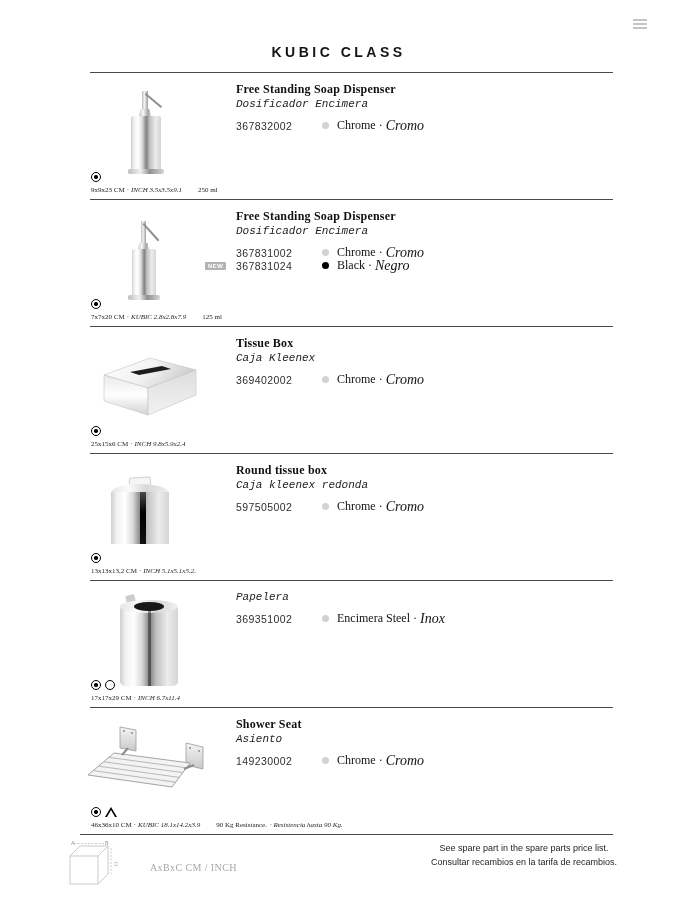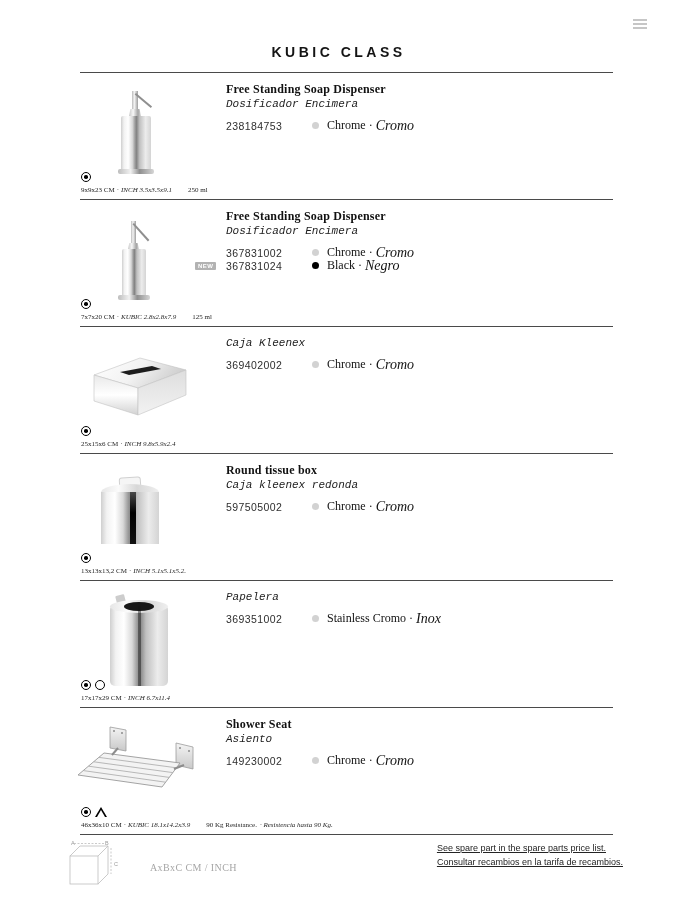--- a/index.html
+++ b/index.html
@@ -7,21 +7,21 @@
   body { position:relative; font-family:"Liberation Serif", serif; color:#1a1a1a; overflow:hidden; }
 
   .page-title { position:absolute; top:24px; left:0; right:0; text-align:center;
     font-family:"Liberation Sans", sans-serif; font-size:14px; font-weight:600;
     letter-spacing:3.5px; color:#141414;margin-top:20px; }
 
   .menu-icon { position:absolute; top:19px; right:30px; width:14px; height:10px; cursor:pointer; }
   .menu-icon span { display:block; height:1.5px; background:#c6c6c6; margin-bottom:2.5px; }
 
   .content { position:absolute; left:80px; top:72px; width:533px; border-bottom:1px solid #4a4a4a; }
-  .section { position:relative; height:127px; border-top:1px solid #4a4a4a; }
+  .section { position:relative; height:127px; border-top:1px solid #4a4a4a;margin-left:10px; }
 
   .prod-text { position:absolute; left:146px; top:9px; }
   .prod-title { font-size:12px; font-weight:bold; color:#111; letter-spacing:0.2px; }
   .prod-sub { font-size:11px; font-style:italic; color:#1c1c1c; margin-top:1px;font-family:Liberation Mono, monospace; }
   .variants { margin-top:9px; }
   .variant-row { position:relative; display:flex; align-items:center; height:13px; }
   .code { width:86px; font-family:"Liberation Sans", sans-serif; font-size:10.5px;
     color:#2e2e2e; letter-spacing:0.4px; }
   .dot { width:7px; height:7px; border-radius:50%; margin-right:8px; flex:0 0 auto; }
   .fin-en { font-size:12px; color:#111; }
@@ -72,22 +72,22 @@
   .wb .stripe { position:absolute; left:33px; top:9px; width:3px; height:80px; background:rgba(20,20,20,0.45); }
   .wb .top { position:absolute; left:5px; top:3px; width:58px; height:13px; border-radius:50%; }
   .wb .hole { position:absolute; left:19px; top:5px; width:30px; height:9px; border-radius:50%; background:#181818; }
   .wb .tab { position:absolute; left:11px; top:-2px; width:9px; height:8px; background:#cdcdcd; transform:rotate(-14deg); border-radius:1px; }
 
   .footer { position:absolute; left:0; top:834px; width:677px; height:69px; }
   .cube-wrap { position:absolute; left:64px; top:6px; }
   .dim-legend { position:absolute; left:150px; top:28px; font-size:10px; color:#a6a6a6; letter-spacing:0.4px; }
   .page-number { position:absolute; left:0; right:0; top:16px; text-align:center;
     font-size:27px; color:#0f0f0f; letter-spacing:0.5px; }
-  .spare-notes { position:absolute; right:54px; top:8px; text-align:left;
-    font-family:"Liberation Sans", sans-serif; font-size:9px; color:#242424; line-height:13.5px;text-decoration:underline; }
+  .spare-notes { position:absolute; right:60px; top:8px; text-align:center;
+    font-family:"Liberation Sans", sans-serif; font-size:9px; color:#242424; line-height:13.5px; }
 </style>
 </head>
 <body>
 
 <div class="page-title">KUBIC CLASS</div>
 
 <div class="menu-icon">
   <span></span>
     <span></span>
     <span></span>
@@ -101,21 +101,21 @@
       <div class="spout" style="left:26px;top:2px;width:21px;transform:rotate(40deg);"></div>
       <div class="collar" style="left:19px;top:18px;width:12px;height:7px;"></div>
       <div class="body chrome-v" style="left:11px;top:25px;width:30px;height:53px;"></div>
       <div class="base" style="left:8px;top:78px;width:36px;height:5px;"></div>
     </div>
     <div class="prod-text">
       <div class="prod-title">Free Standing Soap Dispenser</div>
       <div class="prod-sub">Dosificador Encimera</div>
       <div class="variants">
         <div class="variant-row">
-          <span class="code">238184753</span>
+          <span class="code">367832002</span>
           <span class="dot" style="background-color: rgb(210, 210, 210);"></span>
           <span class="fin-en">Chrome</span>
           <span class="sep">·</span>
           <span class="fin-es">Cromo</span>
         </div>
       </div>
     </div>
     <div class="icons-row">
       <span class="bullseye"></span>
     </div>
@@ -180,20 +180,21 @@
               <stop offset="1" stop-color="#f2f2f2"></stop>
           </linearGradient>
         </defs>
         <polygon points="12,32 58,15 104,27 56,45" fill="url(#tb-top)" stroke="#c3c3c3" stroke-width="0.6"></polygon>
         <polygon points="12,32 56,45 56,72 12,58" fill="url(#tb-front)" stroke="#c3c3c3" stroke-width="0.6"></polygon>
         <polygon points="56,45 104,27 104,52 56,72" fill="url(#tb-side)" stroke="#c3c3c3" stroke-width="0.6"></polygon>
         <polygon points="38,29 70,23 79,26 47,32" fill="#1d1d1d"></polygon>
       </svg>
     </div>
     <div class="prod-text">
+      <div class="prod-title">Tissue Box</div>
       <div class="prod-sub">Caja Kleenex</div>
       <div class="variants">
         <div class="variant-row">
           <span class="code">369402002</span>
           <span class="dot" style="background-color: rgb(210, 210, 210);"></span>
           <span class="fin-en">Chrome</span>
           <span class="sep">·</span>
           <span class="fin-es">Cromo</span>
         </div>
       </div>
@@ -241,21 +242,21 @@
       <div class="top lid"></div>
       <div class="hole"></div>
       <div class="stripe"></div>
     </div>
     <div class="prod-text">
       <div class="prod-sub">Papelera</div>
       <div class="variants">
         <div class="variant-row">
           <span class="code">369351002</span>
           <span class="dot" style="background-color: rgb(210, 210, 210);"></span>
-          <span class="fin-en">Stainless Cromo</span>
+          <span class="fin-en">Encimera Steel</span>
           <span class="sep">·</span>
           <span class="fin-es">Inox</span>
         </div>
       </div>
     </div>
     <div class="icons-row">
       <span class="bullseye"></span>
       <span class="circle-o"></span>
     </div>
     <div class="dims">

